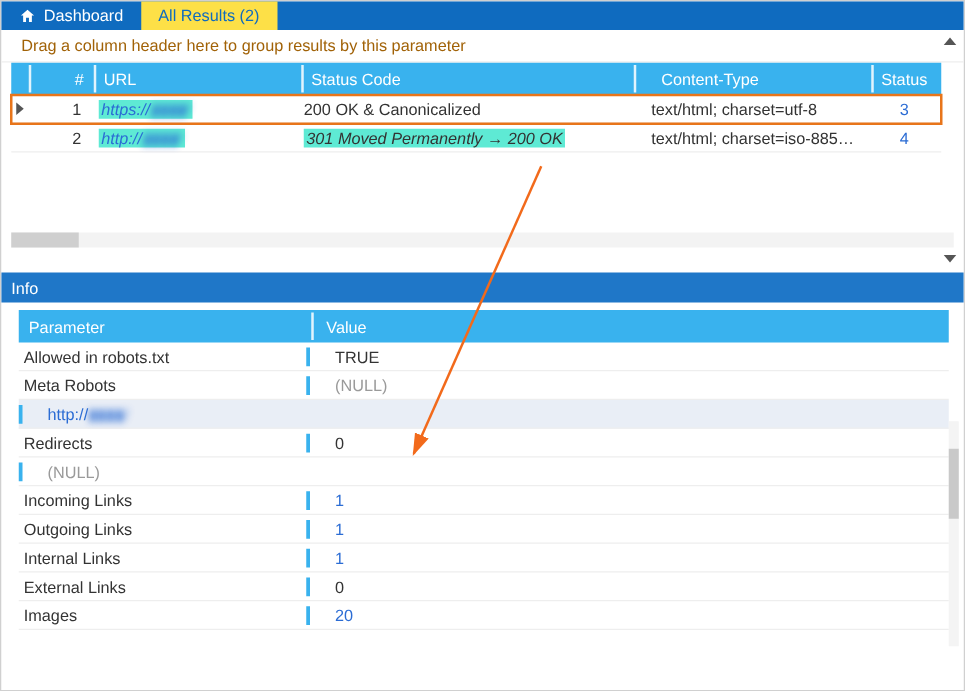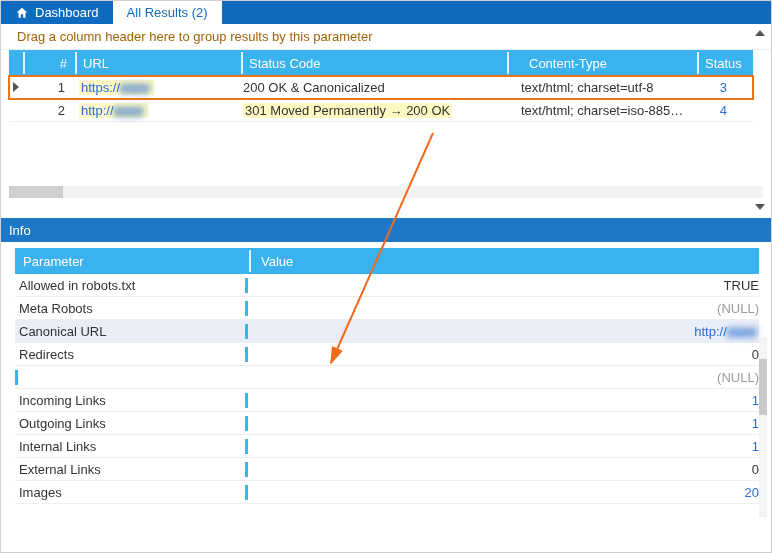--- a/index.html
+++ b/index.html
@@ -1,50 +1,50 @@
 <!DOCTYPE html>
 <html><head>
 <meta charset="utf-8">
 <style>
 html,body{margin:0;padding:0;font-family:"Segoe UI",Arial,sans-serif;font-size:13px;color:#333;background:#fff;}
 .root{position:relative;width:772px;height:553px;border:1px solid #d0d0d0;box-sizing:border-box;overflow:hidden;}
 .tabs{display:flex;align-items:stretch;background:#0f6bbf;height:23px;}
 .tab{display:flex;align-items:center;gap:6px;padding:0 14px;color:#fff;font-size:13px;cursor:pointer;}
-.tab.active{background:#ffffff;color:#0f6bbf;}
+.tab.active{background:#fde047;color:#0f6bbf;}
 .tab .ico{width:14px;height:14px;display:inline-block;}
 .grouphint{padding:5px 16px;color:#a16207;font-size:13px;border-bottom:1px solid #eee;position:relative;}
 .chev-up{position:absolute;right:6px;top:6px;width:0;height:0;border-left:5px solid transparent;border-right:5px solid transparent;border-bottom:6px solid #555;}
 .grid-wrap{padding:0 8px;}
 .ghead{display:flex;background:#39b2ee;color:#fff;height:26px;align-items:center;margin-right:10px;}
 .sep{width:2px;height:22px;background:rgba(255,255,255,0.85);margin:0;}
 .c-row-ind{width:14px;}
 .c-num{width:42px;text-align:right;padding-right:8px;}
 .c-url{width:158px;padding-left:6px;}
 .c-status{width:258px;padding-left:6px;}
 .c-ctype{width:168px;padding-left:20px;}
 .c-issues{flex:1;padding-left:6px;}
 .grow{display:flex;height:22px;align-items:center;border-bottom:1px solid #eee;margin-right:10px;}
 .grow.selected{outline:2px solid #e8751a;outline-offset:-1px;}
 .grow .c-num{text-align:right;padding-right:8px;}
-.highlight{background:#fef9c3;padding:0 2px;}
+.highlight{background:#5eead4;padding:0 2px;font-style:italic;}
 .linklike{color:#2b6cd4;}
 .issues-val{color:#2b6cd4;text-align:right;padding-right:26px;flex:1;}
 .row-tri{width:14px;display:flex;align-items:center;justify-content:center;}
 .row-tri .tri{width:0;height:0;border-top:5px solid transparent;border-bottom:5px solid transparent;border-left:6px solid #555;}
 .hscroll{margin:8px 8px 0 8px;height:12px;background:#f3f3f3;position:relative;}
 .hscroll .thumb{position:absolute;left:0;top:0;width:54px;height:12px;background:#cfcfcf;}
 .chev-dn{position:absolute;right:6px;bottom:2px;width:0;height:0;border-left:5px solid transparent;border-right:5px solid transparent;border-top:6px solid #555;}
 .info-bar{background:#1f77c8;color:#ffffff;height:24px;display:flex;align-items:center;padding:0 8px;margin-top:6px;}
 .param-head{display:flex;background:#39b2ee;color:#fff;height:26px;align-items:center;margin:6px 12px 0 14px;}
 .p-name{width:226px;padding-left:8px;}
 .p-val{flex:1;padding-left:10px;}
 .info-rows{margin:0 12px 0 14px;}
 .irow{display:flex;height:22px;align-items:center;border-bottom:1px solid #eee;}
 .irow .p-name{width:226px;padding-left:4px;}
-.irow .p-val{flex:1;padding-left:20px;border-left:3px solid #39b2ee;text-align:right;}
+.irow .p-val{flex:1;padding-left:20px;border-left:3px solid #39b2ee;}
 .irow.sel{background:#e9eef6;}
 .null{color:#9a9a9a;}
 .blur{filter:blur(3px);opacity:.85;}
 .arrow-svg{position:absolute;left:0;top:0;pointer-events:none;}
 .vscroll{position:absolute;right:4px;top:336px;width:8px;height:180px;background:#f4f4f4;}
 .vscroll .thumb{position:absolute;right:0;top:22px;width:8px;height:56px;background:#c9c9c9;}
 </style>
 </head>
 <body>
 <div class="root">
@@ -132,21 +132,20 @@
 <div class="info-rows" id="info-rows">
       <div class="irow">
         <div class="p-name">Allowed in robots.txt</div>
         <div class="p-val ">TRUE</div>
       </div>
       <div class="irow">
         <div class="p-name">Meta Robots</div>
         <div class="p-val null">(NULL)</div>
       </div>
       <div class="irow sel">
-        <div class="p-name">Canonical URL</div>
         <div class="p-val linklike"><span>http://</span><span class="blur">▮▮▮▮/</span></div>
       </div>
       <div class="irow">
         <div class="p-name">Redirects</div>
         <div class="p-val ">0</div>
       </div>
       <div class="irow">
         <div class="p-val null">(NULL)</div>
       </div>
       <div class="irow">

